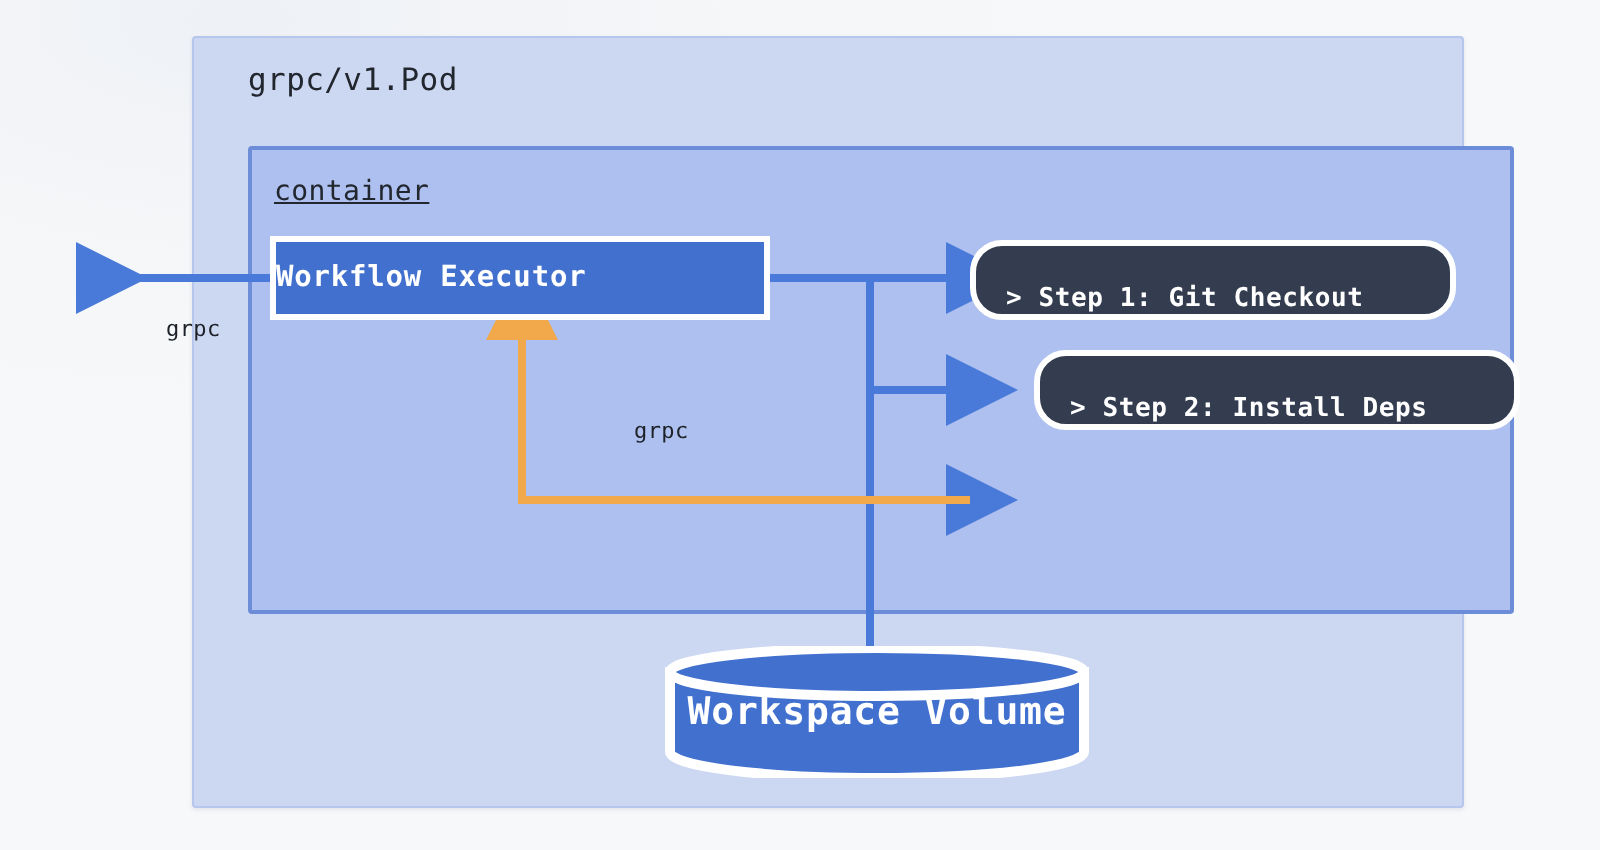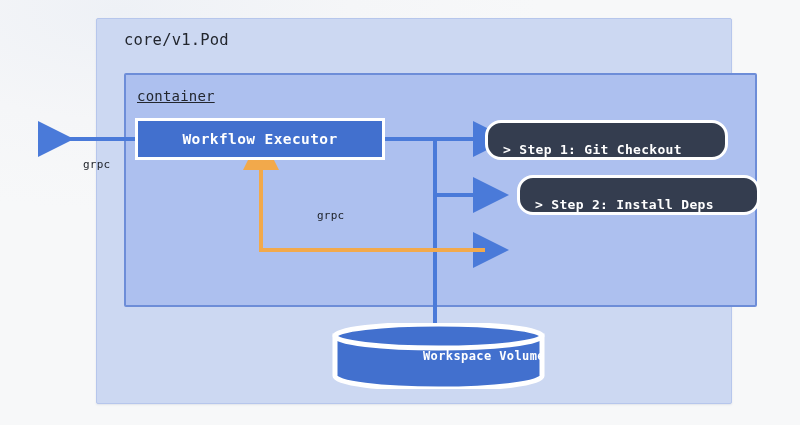--- a/index.html
+++ b/index.html
@@ -74,21 +74,21 @@
     position: absolute;
     left: 135px;
     top: 118px;
     width: 250px;
     height: 42px;
     background: #4270ce;
     border: 3px solid #ffffff;
     box-sizing: border-box;
     display: flex;
     align-items: center;
-    justify-content: center;
+    justify-content: flex-start;
     color: #ffffff;
     font-size: 14.5px;
     font-weight: bold;
     letter-spacing: 0.4px;
     white-space: nowrap;
   }
   
   .step {
     position: absolute;
     left: 485px;
@@ -119,23 +119,23 @@
     height: 66px;
   }
   .volume-label {
     position: absolute;
     left: 332px;
     top: 323px;
     width: 213px;
     height: 66px;
     display: flex;
     align-items: center;
-    justify-content: flex-end;
+    justify-content: center;
     color: #ffffff;
-    font-size: 12px;
+    font-size: 19px;
     font-weight: bold;
     letter-spacing: 0.4px;
     white-space: nowrap;
     pointer-events: none;
   }
   
   .edge-label {
     position: absolute;
     font-size: 11px;
     color: #1d2128;
@@ -145,21 +145,21 @@
   }
   .label-grpc-out { left: 36px; top: 158px; }
   .label-grpc-back { left: 270px; top: 209px; }
 </style>
 </head>
 <body>
 
 <div id="canvas">
 
   <div class="pod-box"></div>
-  <div class="pod-label">core/v1.Pod</div>
+  <div class="pod-label">grpc/v1.Pod</div>
 
   <div class="container-box"></div>
   <div class="container-label">container</div>
 
   <svg id="wires" viewBox="0 0 800 425">
     <defs>
       <marker id="arrow-blue-left" markerWidth="9" markerHeight="9" refX="8" refY="4.5" orient="auto" markerUnits="strokeWidth">
         <path d="M 9 0 L 0 4.5 L 9 9 z" fill="#4a7ad9"></path>
       </marker>
       <marker id="arrow-blue-right" markerWidth="9" markerHeight="9" refX="1" refY="4.5" orient="auto" markerUnits="strokeWidth">

